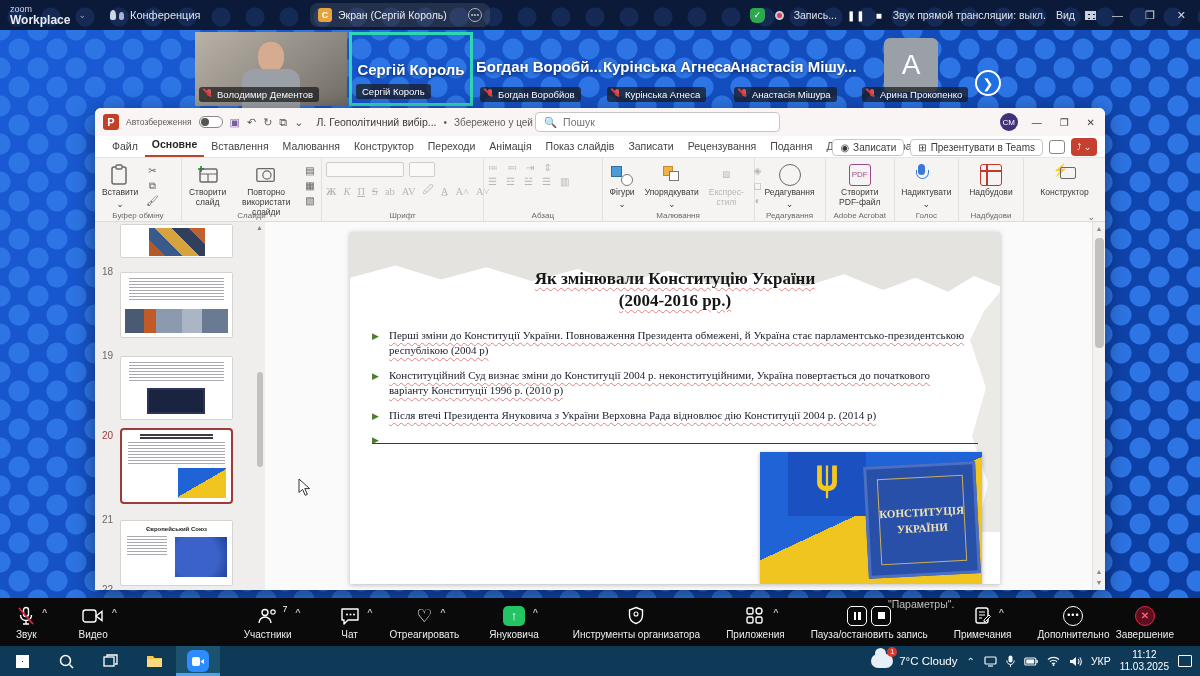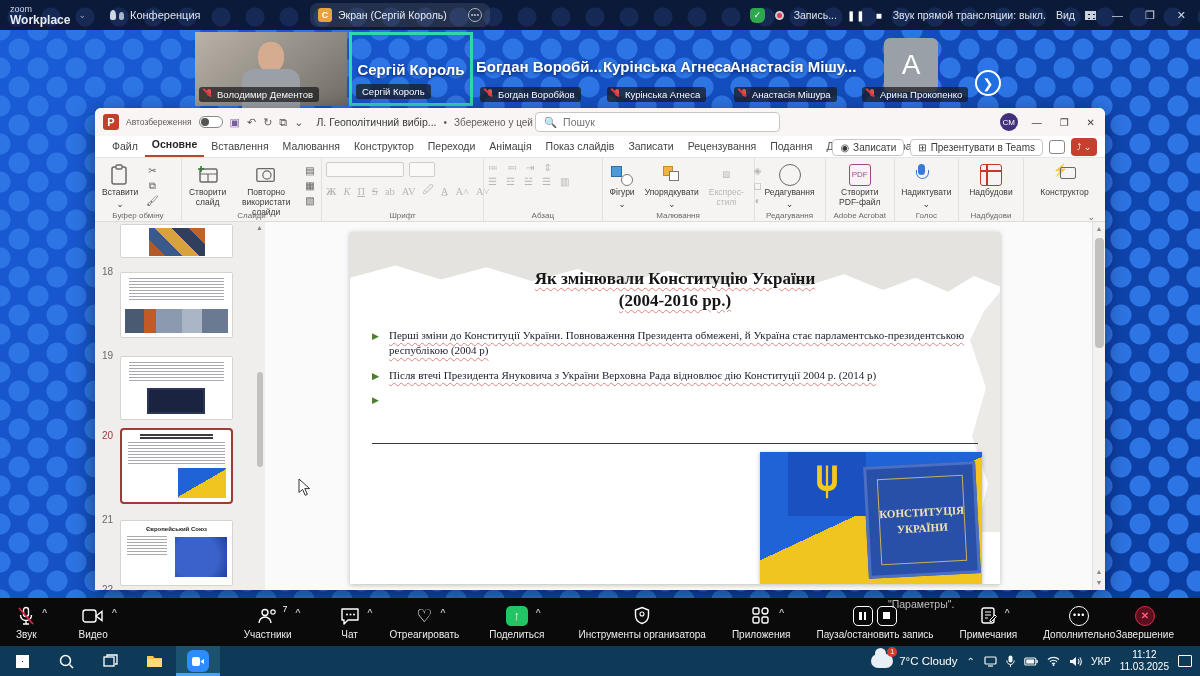--- a/index.html
+++ b/index.html
@@ -569,20 +569,21 @@
             <div class="squig">Як змінювали Конституцію України</div>
             <div class="squig">(2004-2016 рр.)</div>
           </div>
           <div id="bullets">
             <div class="bullet">
               <span class="bmark">▶</span>
               <span class="squig">Перші зміни до Конституції України. Повноваження Президента обмежені, й Україна стає парламентсько-президентською республікою (2004 р)</span>
             </div>
             <div class="bullet">
               <span class="bmark">▶</span>
+              <span class="squig">Конституційний Суд визнає зміни до Конституції 2004 р. неконституційними, Україна повертається до початкового варіанту Конституції 1996 р. (2010 р)</span>
             </div>
             <div class="bullet">
               <span class="bmark">▶</span>
               <span class="squig">Після втечі Президента Януковича з України Верховна Рада відновлює дію Конституції 2004 р. (2014 р)</span>
             </div>
             <div class="bullet">
               <span class="bmark">▶</span>
             </div>
           </div>
           <div id="slide-hr"></div>
@@ -677,21 +678,21 @@
         <span class="chev">^</span>
       </span>
       <span>Отреагировать</span>
     </div>
 
     <div class="titem" style="margin-left:30px">
       <span class="ticon">
         <span class="share-ico">↑</span>
         <span class="chev">^</span>
       </span>
-      <span>Поделиться</span>
+      <span>Януковича</span>
     </div>
 
     <div class="titem" style="margin-left:34px">
       <span class="ticon">
         <svg width="16" height="19" viewBox="0 0 16 19">
           <path d="M8 1.5l6.5 2.5v5c0 4.5-3 7.5-6.5 8.5C4.5 16.5 1.5 13.5 1.5 9V4z" fill="none" stroke="#fff" stroke-width="1.4"></path>
           <circle cx="8" cy="8" r="2" fill="none" stroke="#fff" stroke-width="1.1"></circle>
         </svg>
       </span>
       <span>Инструменты организатора</span>

